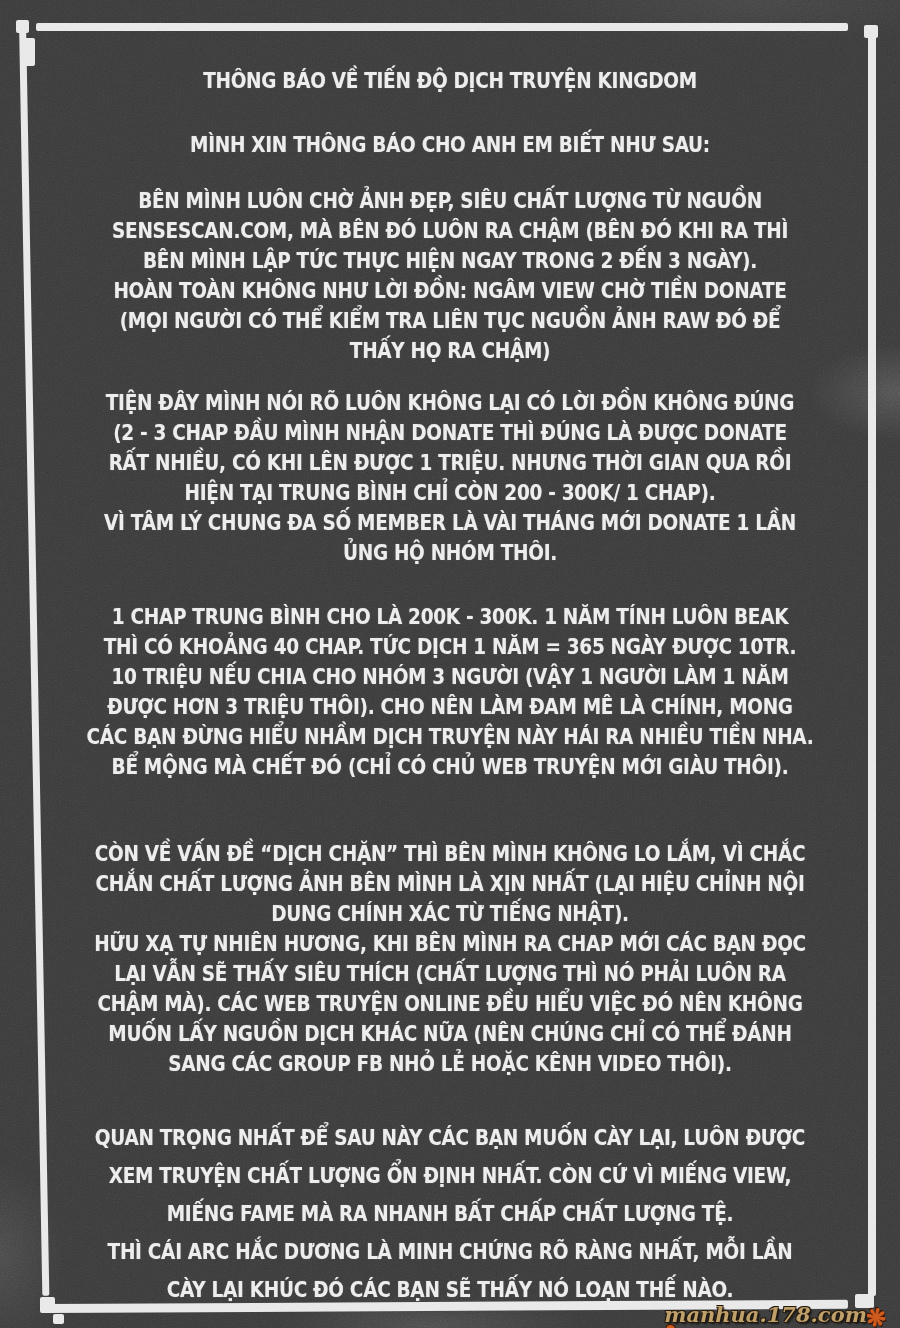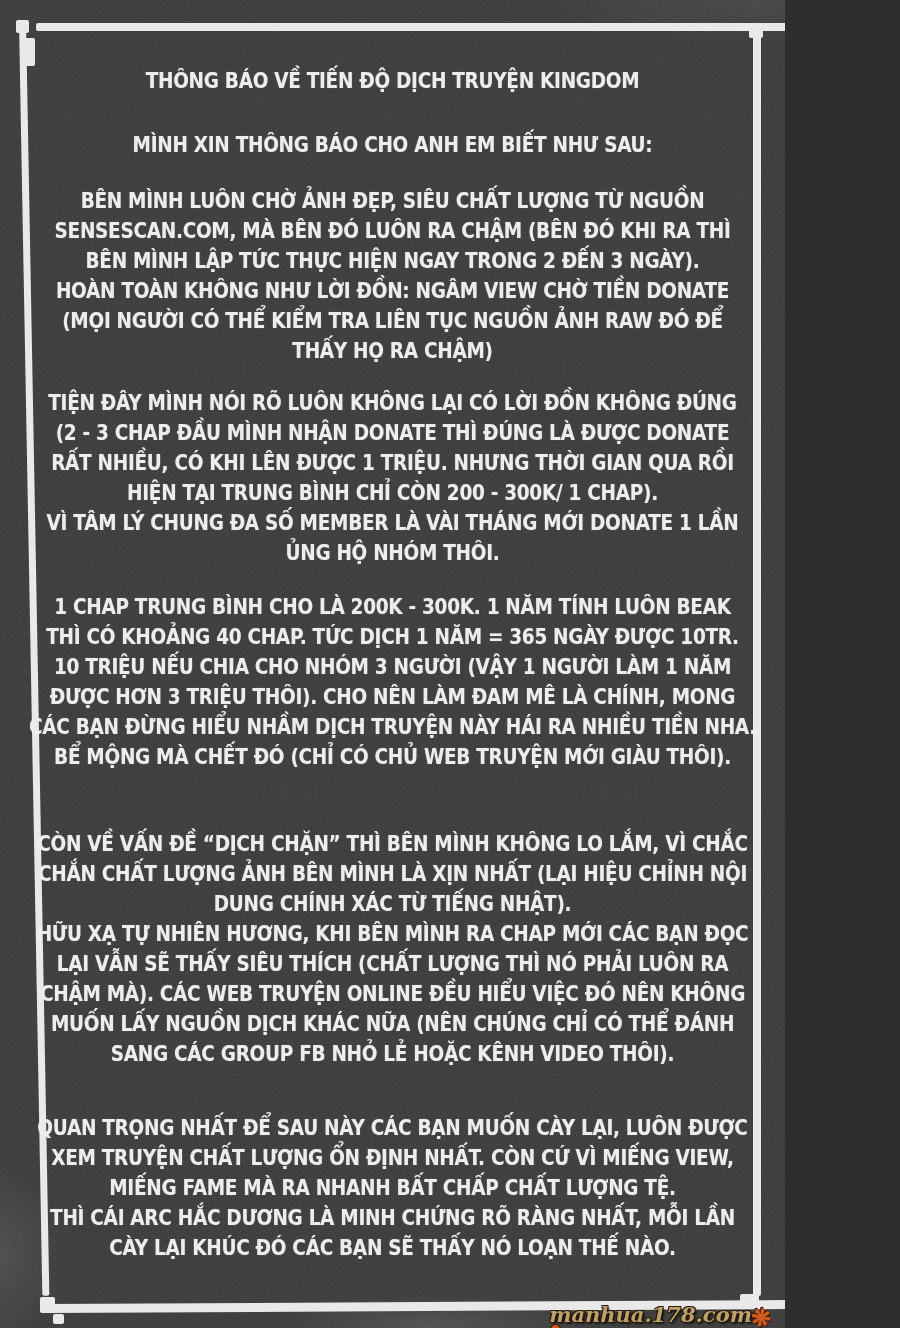--- a/index.html
+++ b/index.html
@@ -5,21 +5,21 @@
   html,body{margin:0;padding:0;background:#2e2e2e;}
   :root{
     --bg:#3a3a3a;
     --ink:#ededed;
     --frame:#e9e9e9;
     --wm:#bfa06b;
     --wm-accent:#cf5a1d;
   }
   .page{
     position:relative;
-    width:785px;height:1328px;
+    width:900px;height:1328px;
     overflow:hidden;
     background:
       radial-gradient(130px 70px at 899px 392px, rgba(255,255,255,0.12), transparent 70%),
       radial-gradient(220px 45px at 430px 1326px, rgba(255,255,255,0.09), transparent 70%),
       radial-gradient(90px 130px at 0px 1255px, rgba(255,255,255,0.08), transparent 70%),
       radial-gradient(300px 60px at 750px 2px, rgba(255,255,255,0.05), transparent 70%),
       var(--bg);
     font-family:"DejaVu Sans", sans-serif;
   }
   .noise{
@@ -54,23 +54,23 @@
   .line{
     white-space:nowrap;
     width:max-content;
     transform:scaleY(1.12);
     text-shadow:0 0 1px rgba(255,255,255,0.35);
   }
   .para{display:flex;flex-direction:column;align-items:center;}
   .intro{margin-top:34px;}
   .p1{margin-top:26px;}
   .p2{margin-top:22px;}
-  .p3{margin-top:24px;}
+  .p3{margin-top:34px;}
   .p4{margin-top:57px;}
-  .p5{margin-top:44px;}
+  .p5{margin-top:44px;gap:8px;}
   
   .watermark{
     position:absolute;right:14px;bottom:1px;
     font-family:"DejaVu Serif", serif;
     font-style:italic;font-weight:700;
     font-size:21px;
     color:var(--wm);
     text-shadow:
       1px 1px 0 #241a0e, -1px 1px 0 #241a0e,
       1px -1px 0 #241a0e, -1px -1px 0 #241a0e,

